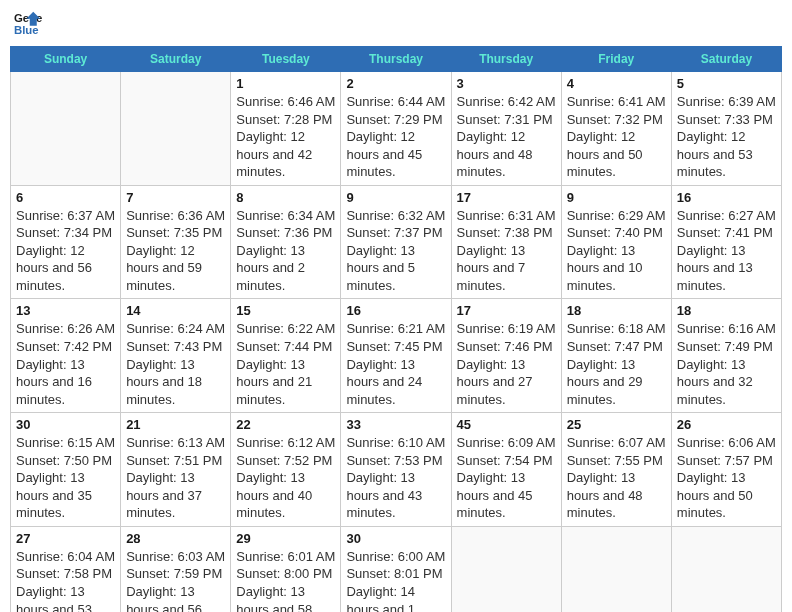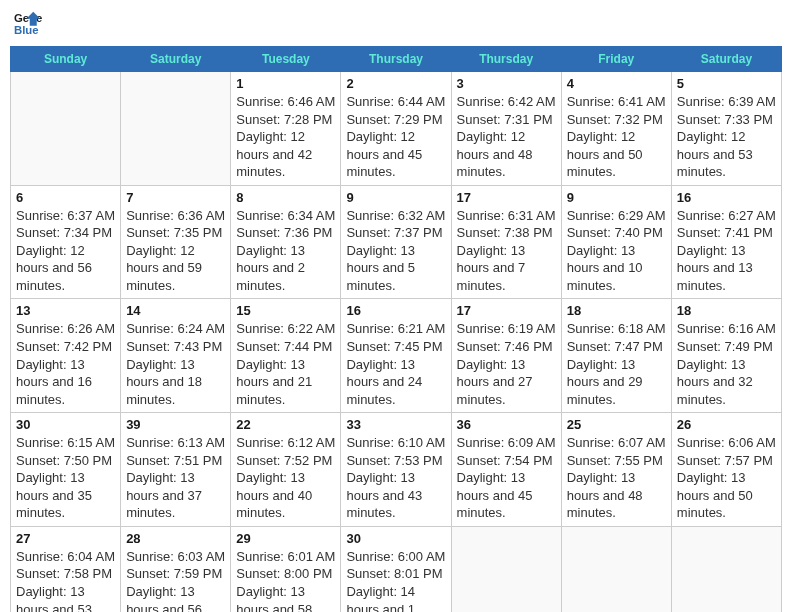--- a/index.html
+++ b/index.html
@@ -186,33 +186,33 @@
           <div class="day-num">18</div>
           <div class="day-info">Sunrise: 6:16 AM<br>Sunset: 7:49 PM<br>Daylight: 13 hours and 32 minutes.</div>
         </td>
       </tr>
       <tr>
         <td>
           <div class="day-num">30</div>
           <div class="day-info">Sunrise: 6:15 AM<br>Sunset: 7:50 PM<br>Daylight: 13 hours and 35 minutes.</div>
         </td>
         <td>
-          <div class="day-num">39</div>
+          <div class="day-num">21</div>
           <div class="day-info">Sunrise: 6:13 AM<br>Sunset: 7:51 PM<br>Daylight: 13 hours and 37 minutes.</div>
         </td>
         <td>
           <div class="day-num">22</div>
           <div class="day-info">Sunrise: 6:12 AM<br>Sunset: 7:52 PM<br>Daylight: 13 hours and 40 minutes.</div>
         </td>
         <td>
           <div class="day-num">33</div>
           <div class="day-info">Sunrise: 6:10 AM<br>Sunset: 7:53 PM<br>Daylight: 13 hours and 43 minutes.</div>
         </td>
         <td>
-          <div class="day-num">36</div>
+          <div class="day-num">45</div>
           <div class="day-info">Sunrise: 6:09 AM<br>Sunset: 7:54 PM<br>Daylight: 13 hours and 45 minutes.</div>
         </td>
         <td>
           <div class="day-num">25</div>
           <div class="day-info">Sunrise: 6:07 AM<br>Sunset: 7:55 PM<br>Daylight: 13 hours and 48 minutes.</div>
         </td>
         <td>
           <div class="day-num">26</div>
           <div class="day-info">Sunrise: 6:06 AM<br>Sunset: 7:57 PM<br>Daylight: 13 hours and 50 minutes.</div>
         </td>

